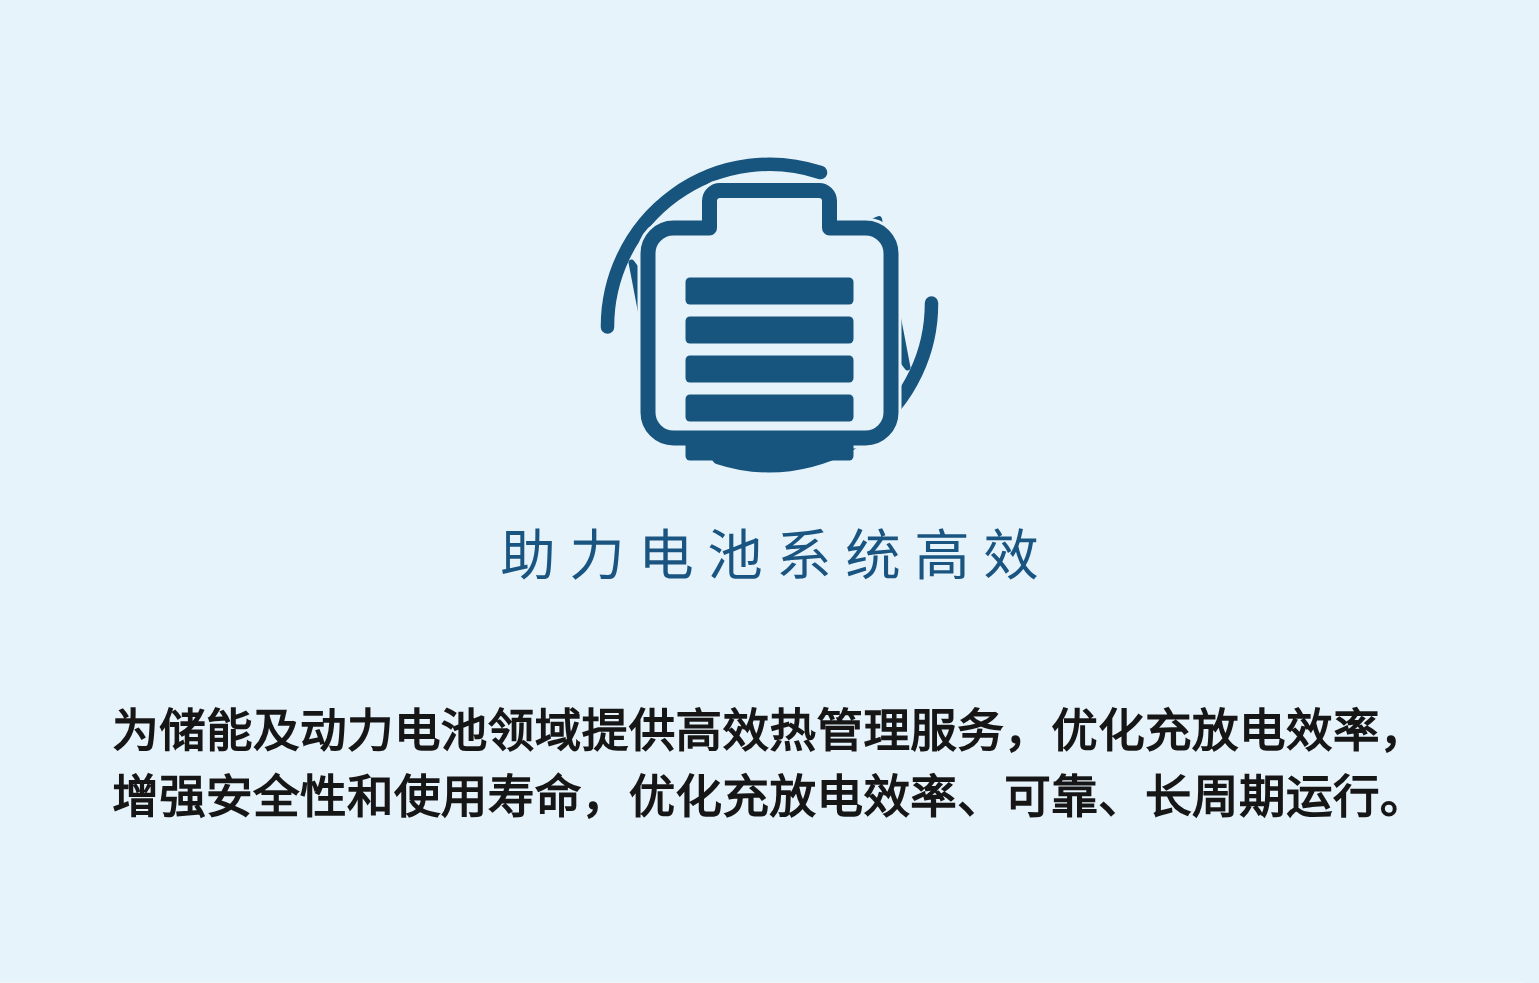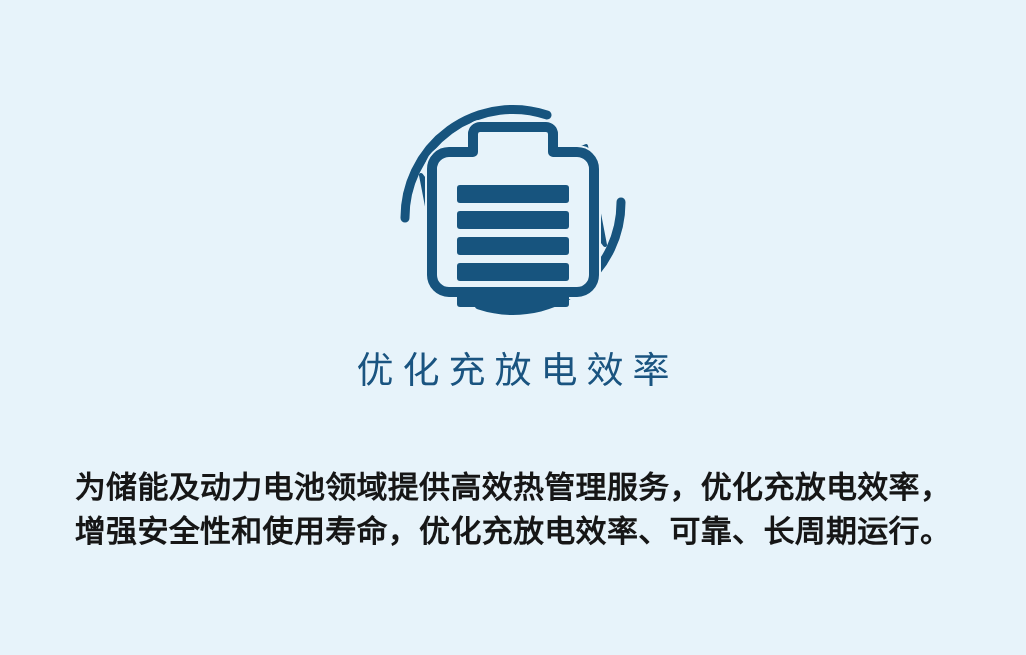--- a/index.html
+++ b/index.html
@@ -142,21 +142,21 @@
         <rect x="70" y="101" width="112" height="18" rx="3" fill="#17547e"></rect>
         <rect x="70" y="127" width="112" height="18" rx="3" fill="#17547e"></rect>
         <rect x="70" y="153" width="112" height="18" rx="3" fill="#17547e"></rect>
         <rect x="70" y="179" width="112" height="18" rx="3" fill="#17547e"></rect>
         <rect x="70" y="205" width="112" height="18" rx="3" fill="#17547e"></rect>
       </g>
     </svg>
   </div>
 
   <div id="title-block">
-    <h1 id="page-title">优化充放电效率</h1>
+    <h1 id="page-title">助力电池系统高效</h1>
   </div>
 
   <div id="description-block">
     <p class="desc-line">为储能及动力电池领域提供高效热管理服务，优化充放电效率，</p>
     <p class="desc-line">增强安全性和使用寿命，优化充放电效率、可靠、长周期运行。</p>
   </div>
 
 </div>
 
 </body></html>

